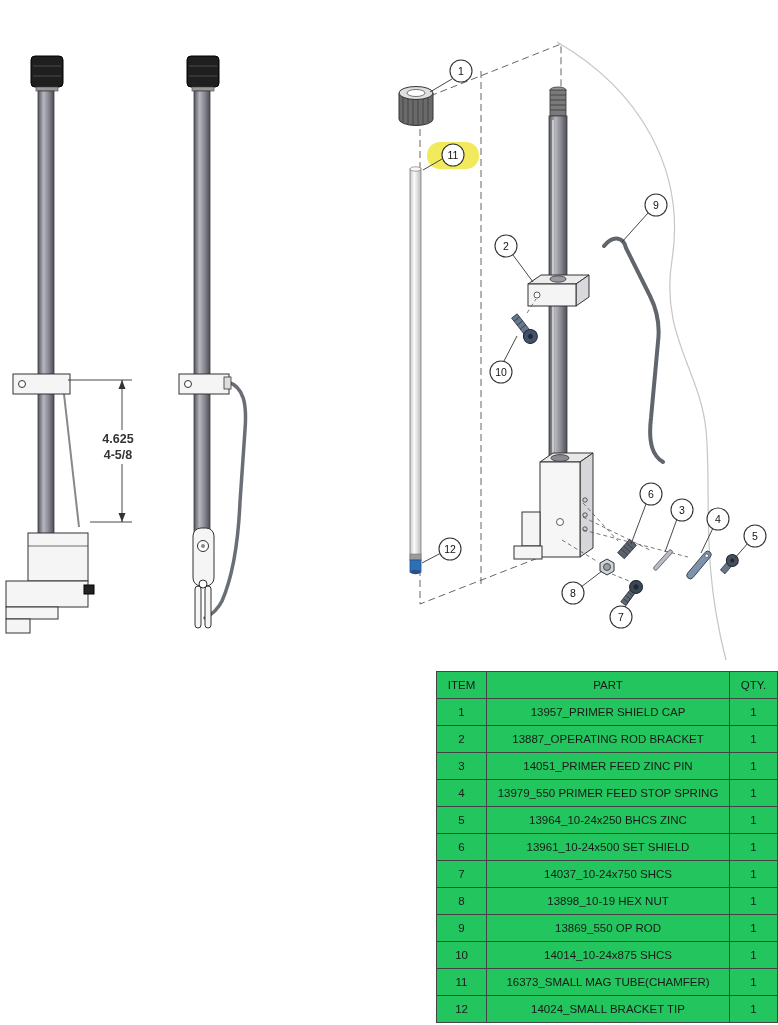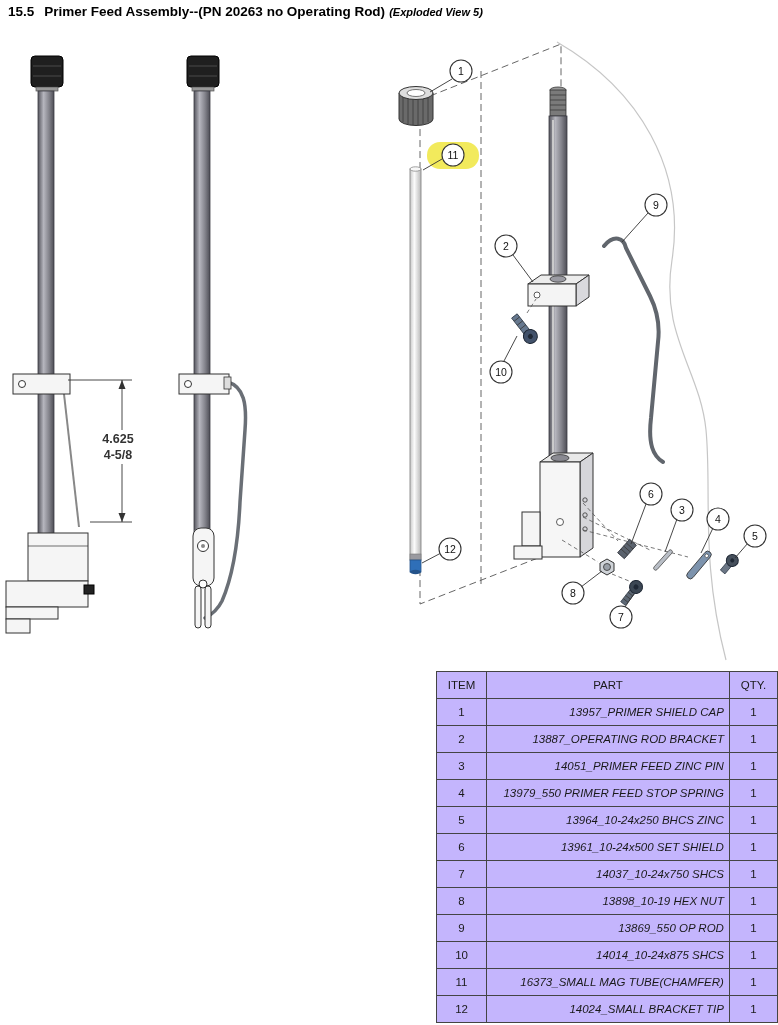--- a/index.html
+++ b/index.html
@@ -12,35 +12,32 @@
   .oline{fill:#f5f5f5;stroke:#333;stroke-width:1;}
   .leader{stroke:#333;stroke-width:0.9;}
   .balloon{fill:#fff;stroke:#333;stroke-width:1.1;}
   .balloon-t{font-size:10.5px;fill:#111;text-anchor:middle;}
   .dash{fill:none;stroke:#555;stroke-width:0.9;stroke-dasharray:7 4;}
   .dashf{fill:none;stroke:#555;stroke-width:0.8;stroke-dasharray:4 3;}
   .dimline{stroke:#333;stroke-width:0.9;}
   .dimtext{font-size:12.5px;font-weight:bold;fill:#333;text-anchor:middle;}
   .thread{stroke:#3a3a3a;stroke-width:0.8;}
   .parts-table{position:absolute;left:436px;top:671px;border-collapse:collapse;
-               font-size:11.5px;color:#1a1a1a;background:#c4b5fd;}
+               font-size:11.5px;color:#1a1a1a;background:#22c55e;}
   .parts-table th,.parts-table td{border:1px solid #444;padding:4px 5px;line-height:18px;}
   .parts-table th{font-weight:normal;text-align:center;}
   .c-item,.c-qty{text-align:center;}
-  .c-part{text-align:right;font-style:italic;}
+  .c-part{text-align:center;}
   .w-item{width:40px;} .w-part{width:242px;} .w-qty{width:38px;margin-top:15px;}
 </style>
 </head>
 <body>
 
 <div class="page">
 
-  <div class="doc-title">
-    <span class="sec">15.5</span><span>Primer Feed Assembly--(PN 20263 no Operating Rod)</span><span class="subtitle">(Exploded View 5)</span>
-  </div>
 
   <svg width="778" height="664" viewBox="0 0 778 664">
     <defs>
       <linearGradient id="rodG" x1="0" y1="0" x2="1" y2="0">
         <stop offset="0" stop-color="#55555d"></stop>
           <stop offset="0.35" stop-color="#b6b6be"></stop>
         <stop offset="0.7" stop-color="#82828a"></stop>
           <stop offset="1" stop-color="#4d4d55"></stop>
       </linearGradient>
       <linearGradient id="tubeG" x1="0" y1="0" x2="1" y2="0">

